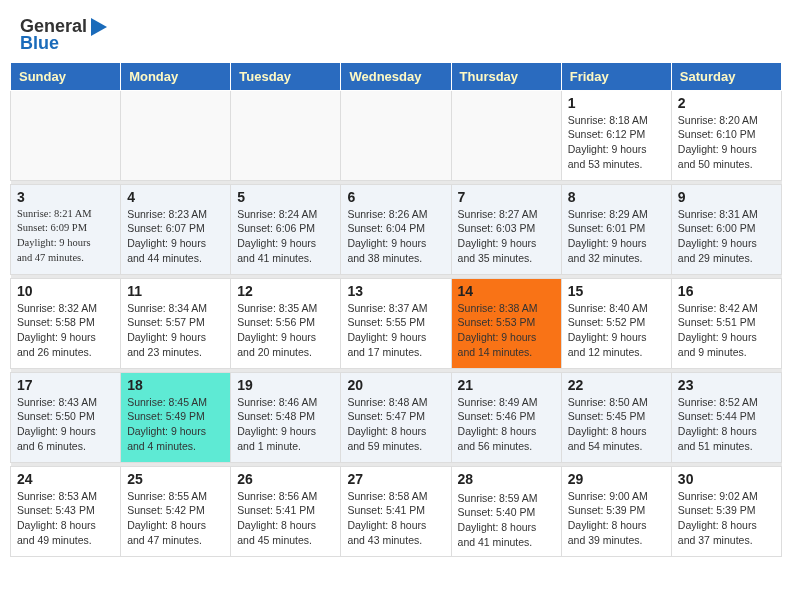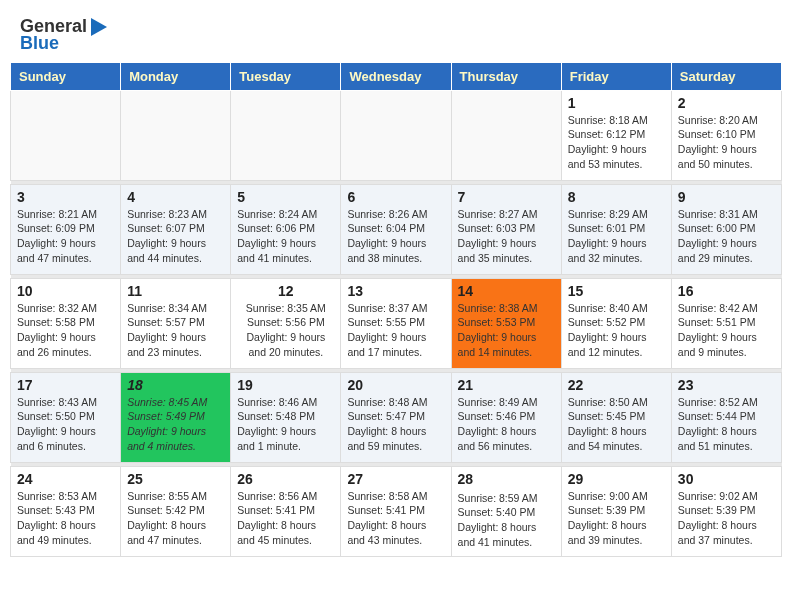--- a/index.html
+++ b/index.html
@@ -69,21 +69,21 @@
 Daylight: 9 hours
 and 50 minutes.</div>
           </td>
         </tr>
         <tr>
           <td colspan="7" style="height: 4px; background: rgb(232, 232, 232); padding: 0px;"></td>
         </tr>
         <tr>
           <td style="border: 1px solid rgb(221, 221, 221); vertical-align: top; padding: 4px 6px; width: 14.28%; height: 90px; background: rgb(240, 244, 249);">
             <div style="font-size: 14px; font-weight: bold; color: rgb(34, 34, 34); margin-bottom: 2px;">3</div>
-            <div style="font-size: 10.5px; color: rgb(51, 51, 51); line-height: 1.4; white-space: pre-line;">Sunrise: 8:21 AM
+            <div style="font-size: 10.5px; color: rgb(51, 51, 51); line-height: 1.4; white-space: pre-line; font-family: Liberation Serif, serif;">Sunrise: 8:21 AM
 Sunset: 6:09 PM
 Daylight: 9 hours
 and 47 minutes.</div>
           </td>
           <td style="border: 1px solid rgb(221, 221, 221); vertical-align: top; padding: 4px 6px; width: 14.28%; height: 90px; background: rgb(240, 244, 249);">
             <div style="font-size: 14px; font-weight: bold; color: rgb(34, 34, 34); margin-bottom: 2px;">4</div>
             <div style="font-size: 10.5px; color: rgb(51, 51, 51); line-height: 1.4; white-space: pre-line;">Sunrise: 8:23 AM
 Sunset: 6:07 PM
 Daylight: 9 hours
 and 44 minutes.</div>
@@ -135,21 +135,21 @@
 Daylight: 9 hours
 and 26 minutes.</div>
           </td>
           <td style="border: 1px solid rgb(221, 221, 221); vertical-align: top; padding: 4px 6px; width: 14.28%; height: 90px; background: rgb(255, 255, 255);">
             <div style="font-size: 14px; font-weight: bold; color: rgb(34, 34, 34); margin-bottom: 2px;">11</div>
             <div style="font-size: 10.5px; color: rgb(51, 51, 51); line-height: 1.4; white-space: pre-line;">Sunrise: 8:34 AM
 Sunset: 5:57 PM
 Daylight: 9 hours
 and 23 minutes.</div>
           </td>
-          <td style="border: 1px solid rgb(221, 221, 221); vertical-align: top; padding: 4px 6px; width: 14.28%; height: 90px; background: rgb(255, 255, 255); text-align: center;">
+          <td style="border: 1px solid rgb(221, 221, 221); vertical-align: top; padding: 4px 6px; width: 14.28%; height: 90px; background: rgb(255, 255, 255);">
             <div style="font-size: 14px; font-weight: bold; color: rgb(34, 34, 34); margin-bottom: 2px;">12</div>
             <div style="font-size: 10.5px; color: rgb(51, 51, 51); line-height: 1.4; white-space: pre-line;">Sunrise: 8:35 AM
 Sunset: 5:56 PM
 Daylight: 9 hours
 and 20 minutes.</div>
           </td>
           <td style="border: 1px solid rgb(221, 221, 221); vertical-align: top; padding: 4px 6px; width: 14.28%; height: 90px; background: rgb(255, 255, 255);">
             <div style="font-size: 14px; font-weight: bold; color: rgb(34, 34, 34); margin-bottom: 2px;">13</div>
             <div style="font-size: 10.5px; color: rgb(51, 51, 51); line-height: 1.4; white-space: pre-line;">Sunrise: 8:37 AM
 Sunset: 5:55 PM
@@ -182,21 +182,21 @@
           <td colspan="7" style="height: 4px; background: rgb(232, 232, 232); padding: 0px;"></td>
         </tr>
         <tr>
           <td style="border: 1px solid rgb(221, 221, 221); vertical-align: top; padding: 4px 6px; width: 14.28%; height: 90px; background: rgb(240, 244, 249);">
             <div style="font-size: 14px; font-weight: bold; color: rgb(34, 34, 34); margin-bottom: 2px;">17</div>
             <div style="font-size: 10.5px; color: rgb(51, 51, 51); line-height: 1.4; white-space: pre-line;">Sunrise: 8:43 AM
 Sunset: 5:50 PM
 Daylight: 9 hours
 and 6 minutes.</div>
           </td>
-          <td style="border: 1px solid rgb(221, 221, 221); vertical-align: top; padding: 4px 6px; width: 14.28%; height: 90px; background: #22c55e; font-style: italic;">
+          <td style="border: 1px solid rgb(221, 221, 221); vertical-align: top; padding: 4px 6px; width: 14.28%; height: 90px; background: #5eead4;">
             <div style="font-size: 14px; font-weight: bold; color: rgb(34, 34, 34); margin-bottom: 2px;">18</div>
             <div style="font-size: 10.5px; color: rgb(51, 51, 51); line-height: 1.4; white-space: pre-line;">Sunrise: 8:45 AM
 Sunset: 5:49 PM
 Daylight: 9 hours
 and 4 minutes.</div>
           </td>
           <td style="border: 1px solid rgb(221, 221, 221); vertical-align: top; padding: 4px 6px; width: 14.28%; height: 90px; background: rgb(240, 244, 249);">
             <div style="font-size: 14px; font-weight: bold; color: rgb(34, 34, 34); margin-bottom: 2px;">19</div>
             <div style="font-size: 10.5px; color: rgb(51, 51, 51); line-height: 1.4; white-space: pre-line;">Sunrise: 8:46 AM
 Sunset: 5:48 PM

